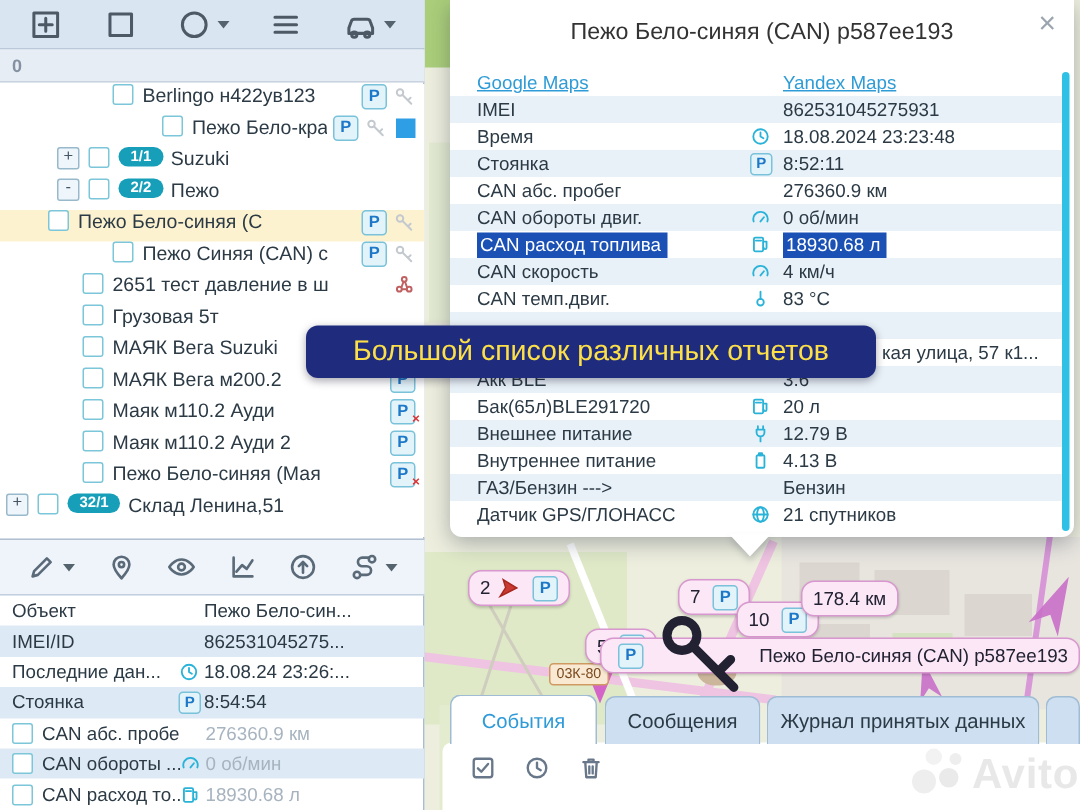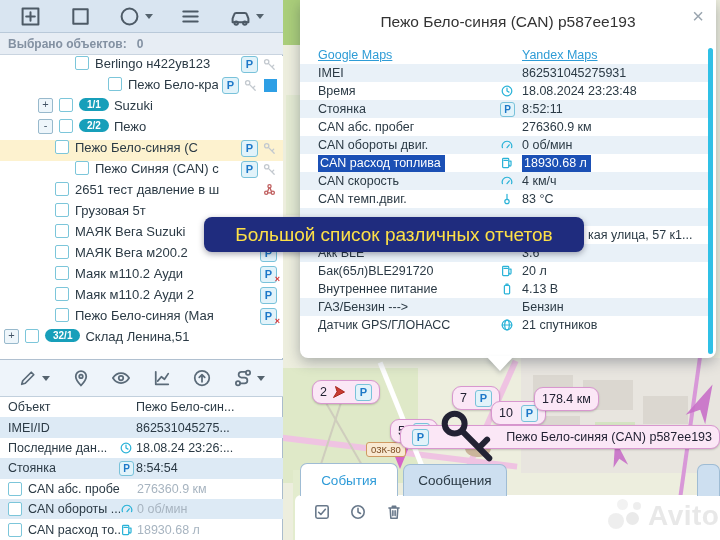--- a/index.html
+++ b/index.html
@@ -204,21 +204,20 @@
             <svg viewBox="0 0 16 16" fill="none" stroke="currentColor" stroke-width="1.4" stroke-linecap="round" stroke-linejoin="round">
               <path d="M2.5 9.5l1.1-3c.2-.6.8-1 1.4-1h6c.6 0 1.2.4 1.4 1l1.1 3v2.5h-11z"></path>
               <circle cx="5" cy="12.6" r="1.2"></circle>
               <circle cx="11" cy="12.6" r="1.2"></circle>
             </svg>
           </span>
           <span class="caret"></span>
         </div>
       </div>
     <div id="selhdr">
-      <span>Выбрано объектов:</span>
       <span>0</span>
     </div>
     <div id="tree">
         <div class="trow" style="padding-left: 75px;">
           <span class="cb"></span>
           <span class="tlabel">Berlingo н422ув123</span>
           <span class="ticons">
             <span class="pbox">P</span>
             <span class="ic ">
               <svg viewBox="0 0 16 16" fill="none" stroke="currentColor" stroke-width="1.4" stroke-linecap="round" stroke-linejoin="round">
@@ -249,21 +248,21 @@
           <span class="tlabel">Suzuki</span>
           <span class="ticons"></span>
         </div>
         <div class="trow" style="padding-left: 38px;">
           <span class="exp">-</span>
           <span class="cb"></span>
           <span class="badge">2/2</span>
           <span class="tlabel">Пежо</span>
           <span class="ticons"></span>
         </div>
-        <div class="trow hl" style="padding-left: 55px;">
+        <div class="trow hl" style="padding-left: 32px;">
           <span class="cb"></span>
           <span class="tlabel">Пежо Бело-синяя (С</span>
           <span class="ticons">
             <span class="pbox">P</span>
             <span class="ic ">
               <svg viewBox="0 0 16 16" fill="none" stroke="currentColor" stroke-width="1.4" stroke-linecap="round" stroke-linejoin="round">
                 <circle cx="5" cy="5" r="2.3"></circle>
                 <path d="M6.8 6.8L13 13M10.6 10.6l1.9-1.9"></path>
               </svg>
             </span>
@@ -594,20 +593,31 @@
           <span class="plabel"><span class="">Бак(65л)BLE291720</span></span>
           <span class="picon">
             <span class="ic ">
               <svg viewBox="0 0 16 16" fill="none" stroke="currentColor" stroke-width="1.4" stroke-linecap="round" stroke-linejoin="round">
                 <rect x="3" y="2.8" width="7" height="10.4" rx="1"></rect>
                 <path d="M4.5 5h4M11 5.8h1.6v4.6a1.1 1.1 0 0 1-2.2 0"></path>
               </svg>
             </span>
           </span>
           <span class="pvalue"><span class="">20 л</span></span>
+        </div>
+        <div class="prow alt">
+          <span class="plabel"><span class="">Внешнее питание</span></span>
+          <span class="picon">
+            <span class="ic ">
+              <svg viewBox="0 0 16 16" fill="none" stroke="currentColor" stroke-width="1.4" stroke-linecap="round" stroke-linejoin="round">
+                <path d="M6 2.5V5M10 2.5V5M5 5h6v2.3a3 3 0 0 1-6 0zM8 10.3V14"></path>
+              </svg>
+            </span>
+          </span>
+          <span class="pvalue"><span class="">12.79 В</span></span>
         </div>
         <div class="prow">
           <span class="plabel"><span class="">Внутреннее питание</span></span>
           <span class="picon">
             <span class="ic ">
               <svg viewBox="0 0 16 16" fill="none" stroke="currentColor" stroke-width="1.4" stroke-linecap="round" stroke-linejoin="round">
                 <rect x="5" y="4" width="6" height="9.5" rx="1"></rect>
                 <path d="M6.8 2.5h2.4V4H6.8z"></path>
               </svg>
             </span>
@@ -649,16 +659,19 @@
       <b style="left:25px;top:5px;width:8px;height:8px"></b>
     </span>
     <span id="atext">Avito</span>
   </div>
 <div class="tab" style="left: 403px; width: 104px;">
       <span>Сообщения</span>
     </div>
     <div class="tab active" style="left: 300px; width: 98px; top: 463px; height: 33px;">
       <span>События</span>
     </div>
+    <div class="tab" style="left: 511px; width: 182px;">
+      <span>Журнал принятых данных</span>
+    </div>
     <div class="tab" style="left: 697px; width: 23px;">
       <span></span>
     </div>
   </div>
 
 </body></html>

